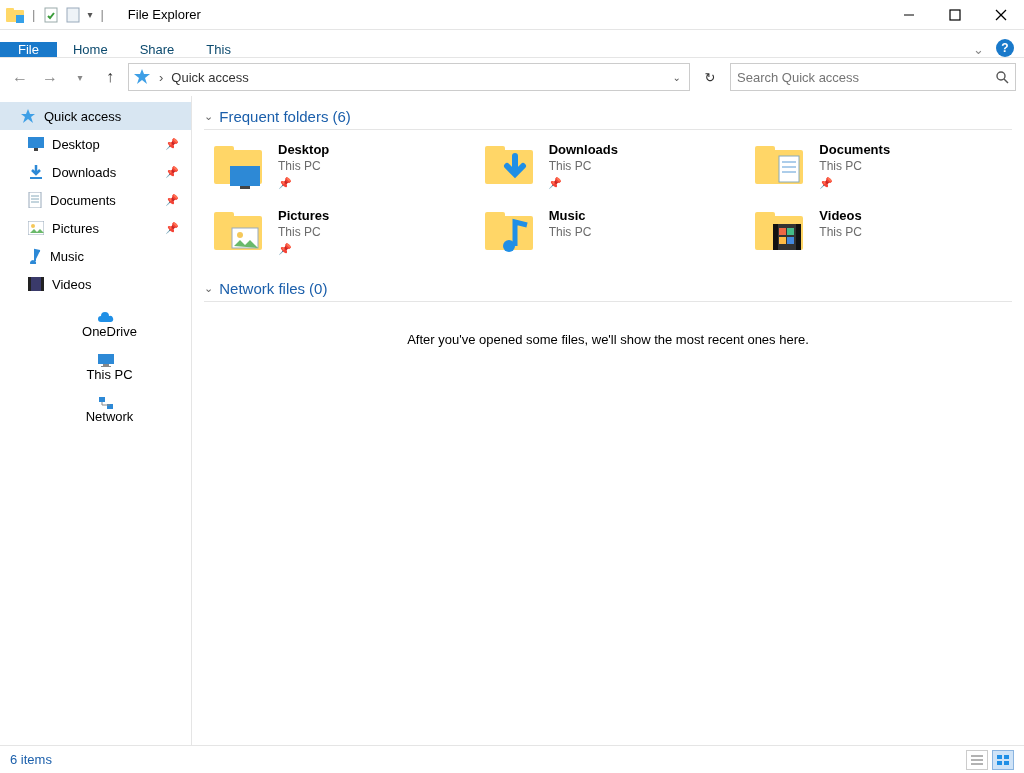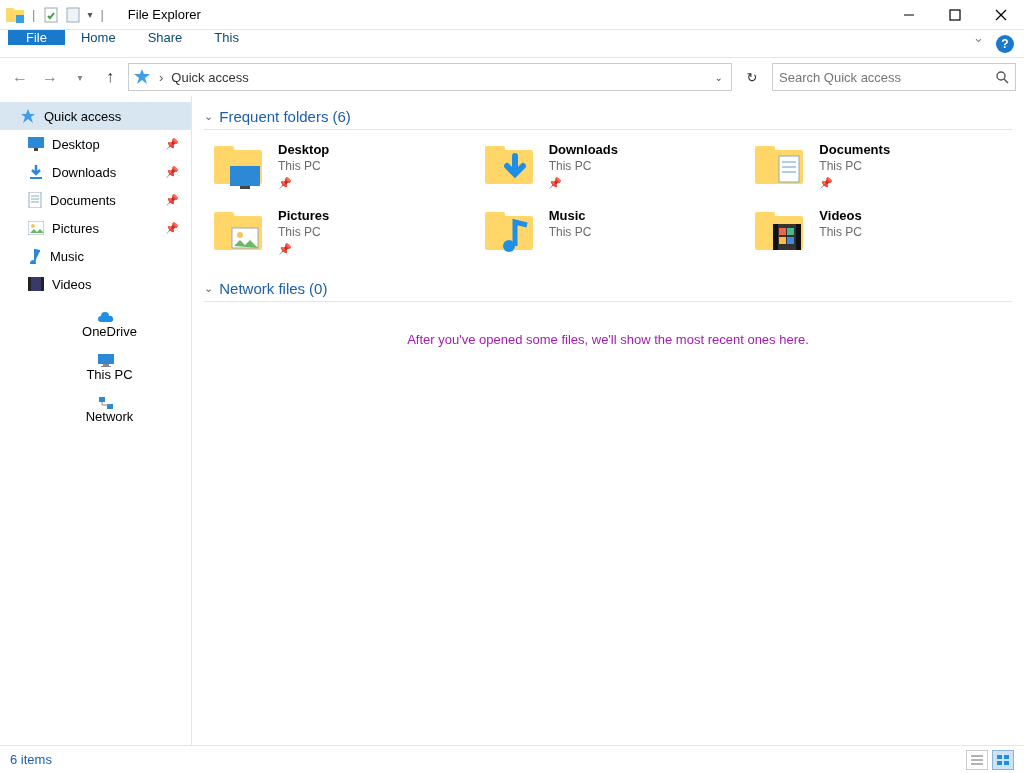--- a/index.html
+++ b/index.html
@@ -7,37 +7,37 @@
 
 
 .titlebar { height: 30px; display: flex; align-items: center; background: #fff; border-bottom: 1px solid #e5e5e5; }
 .titlebar .qat { display: flex; align-items: center; gap: 6px; padding-left: 6px; }
 .titlebar .qat .sep { color: #888; margin: 0 2px; }
 .titlebar .title { margin-left: 22px; font-size: 13px; }
 .titlebar .winbtns { margin-left: auto; display: flex; }
 .winbtn { width: 46px; height: 30px; display: flex; align-items: center; justify-content: center; font-size: 14px; }
 
 
-.ribbon { height: 28px; display: flex; align-items: flex-start; border-bottom: 1px solid #e5e5e5; padding-left: 8px; }
+.ribbon { height: 28px; display: flex; align-items: flex-end; border-bottom: 1px solid #e5e5e5; }
 .ribbon .file-tab { background: #1979ca; color: #fff; padding: 0 18px; display: flex; align-items: center; font-size: 13px; }
 .ribbon .tab { padding: 0 16px; display: flex; align-items: center; color: #0c4a6e; font-size: 13px; }
 .ribbon .spacer { flex: 1; }
 .ribbon .collapse { padding: 0 8px; display: flex; align-items: center; color: #888; }
 .ribbon .help { width: 18px; height: 18px; border-radius: 50%; background: #1979ca; color: #fff; display:flex; align-items:center; justify-content:center; font-size:12px; font-weight:bold; margin:5px 10px 0 4px; }
 
 
 .navrow { height: 38px; display: flex; align-items: center; padding: 4px 8px; gap: 6px; }
 .navbtn { width: 24px; height: 24px; display: flex; align-items: center; justify-content: center; color: #888; font-size: 16px; }
 .navbtn.up { color: #333; }
 .addrbar { flex: 1; height: 28px; border: 1px solid #ccc; display: flex; align-items: center; padding: 0 4px; gap: 6px; }
 .addrbar .crumb { color: #333; }
 .addrbar .chev { color: #555; margin: 0 2px; }
 .addrbar .drop { margin-left: auto; color: #555; font-size: 10px; padding: 0 4px; }
 .refresh { width: 28px; height: 28px; display:flex; align-items:center; justify-content:center; color:#333; }
-.searchbox { width: 244px; height: 28px; border: 1px solid #ccc; display: flex; align-items: center; padding: 0 6px; color: #777; }
+.searchbox { width: 286px; height: 28px; border: 1px solid #ccc; display: flex; align-items: center; padding: 0 6px; color: #777; }
 .searchbox input { border: none; outline: none; flex: 1; font-size: 13px; color: #333; }
 .searchbox .sicon { color: #555; }
 
 
 .body { display: flex; height: calc(773px - 30px - 28px - 38px - 28px); }
 
 
 .sidebar { width: 192px; border-right: 1px solid #e5e5e5; padding-top: 6px; }
 .side-item { display: flex; align-items: center; height: 28px; padding-left: 28px; position: relative; }
 .side-item.top { padding-left: 20px; font-weight: normal; }
@@ -53,21 +53,21 @@
 .section-head .chev2 { margin-right: 6px; font-size: 11px; color: #666; }
 .section-head .count { margin-left: 4px; }
 
 .grid { display: grid; grid-template-columns: repeat(3, 1fr); row-gap: 18px; column-gap: 10px; margin-bottom: 24px; margin-left: 6px;}
 .tile { display: flex; align-items: flex-start; gap: 12px; }
 .tile .icon { width: 56px; height: 48px; display:flex; align-items:center; justify-content:center; }
 .tile .meta .name { font-weight: 600; font-size: 13px; }
 .tile .meta .loc { color: #6b6b6b; font-size: 12px; margin-top: 2px; }
 .tile .meta .tpin { color: #999; font-size: 11px; margin-top: 4px; display:inline-block;}
 
-.empty { text-align: center; color: #a21caf; margin-top: 30px; font-size: 13px; }
+.empty { text-align: center; color: #000000; margin-top: 30px; font-size: 13px; }
 
 
 .status { position: absolute; bottom: 0; left: 0; right: 0; height: 28px; border-top: 1px solid #e5e5e5; display: flex; align-items: center; padding: 0 10px; font-size: 13px; color: #1b5fab; background:#fff;}
 .status .views { margin-left: auto; display: flex; gap: 4px; }
 .viewbtn { width: 22px; height: 20px; border: 1px solid #ccc; display:flex; align-items:center; justify-content:center; font-size:10px; }
 .viewbtn.active { background: #cfe3f7; border-color:#8ab4e0; }
 
 svg { display: block; }
 </style>
 </head>

